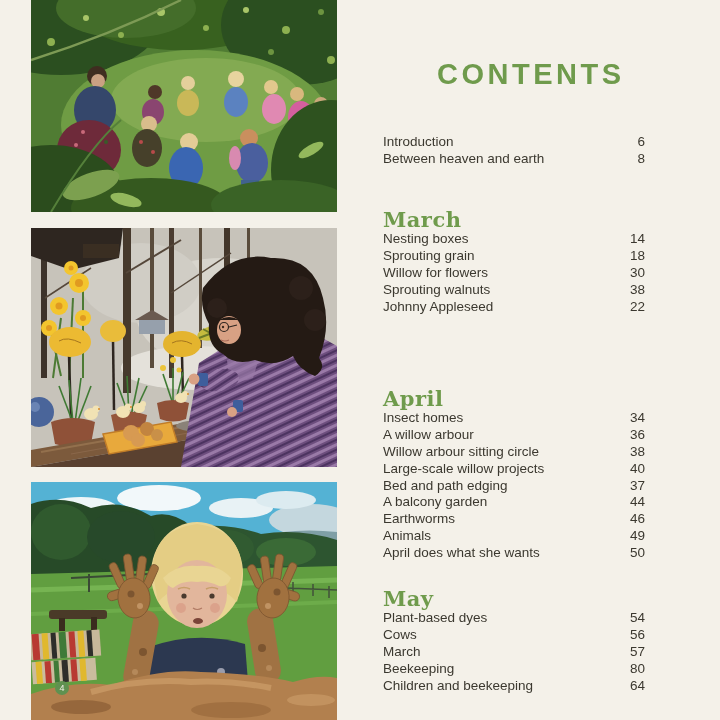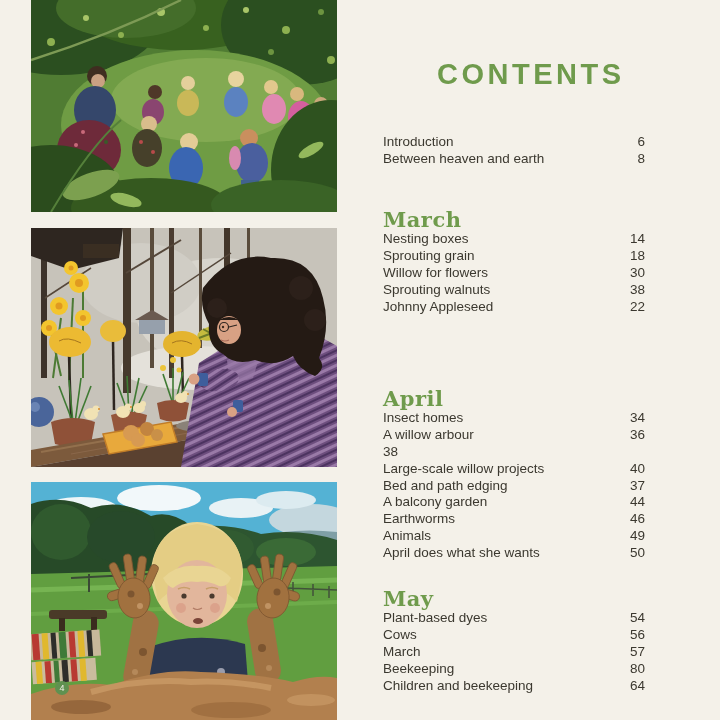--- a/index.html
+++ b/index.html
@@ -407,20 +407,21 @@
   <h2 class="month-heading">April</h2>
   <div class="row">
     <span class="lbl">Insect homes</span>
     <span class="pg">34</span>
   </div>
   <div class="row">
     <span class="lbl">A willow arbour</span>
     <span class="pg">36</span>
   </div>
   <div class="row">
+    <span class="lbl">Willow arbour sitting circle</span>
     <span class="pg">38</span>
   </div>
   <div class="row">
     <span class="lbl">Large-scale willow projects</span>
     <span class="pg">40</span>
   </div>
   <div class="row">
     <span class="lbl">Bed and path edging</span>
     <span class="pg">37</span>
   </div>

